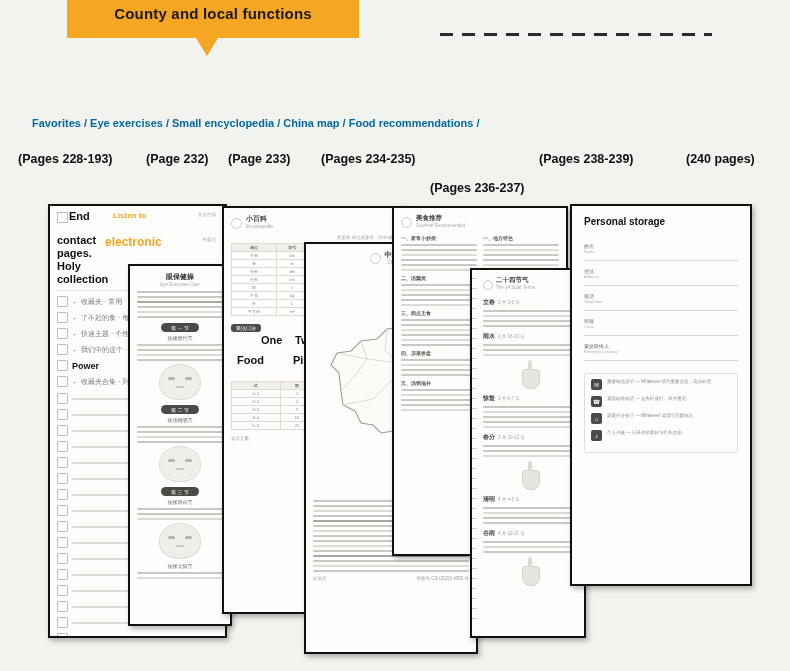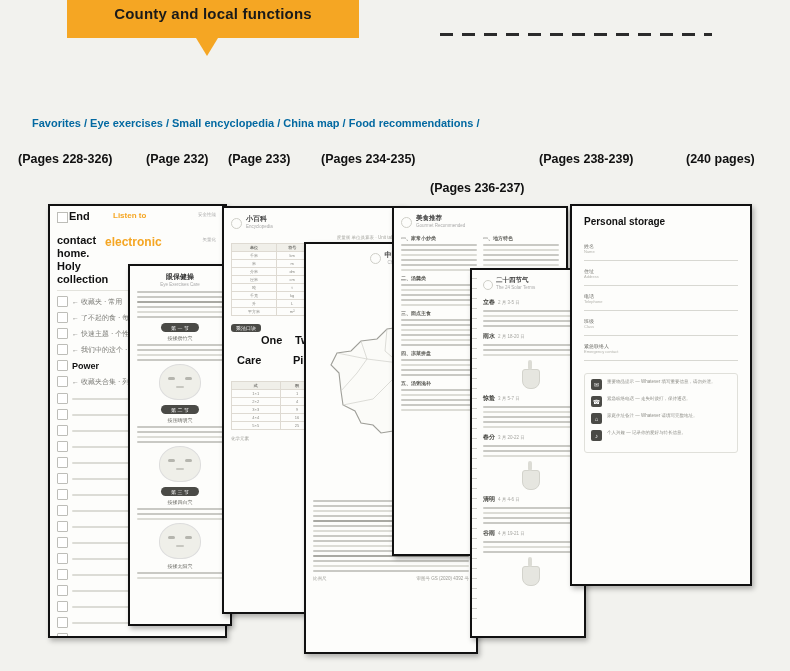--- a/index.html
+++ b/index.html
@@ -165,40 +165,40 @@
     <div class="banner-label">County and local functions</div>
   </div>
   <div class="banner-arrow"></div>
   <div class="dashline"></div>
 
   <div class="titles">
     <div class="title-line">Favorites / Eye exercises / Small encyclopedia / China map / Food recommendations /</div>
   </div>
 
   <div class="pagerow">
-    <span class="p0">(Pages 228-326)</span>
+    <span class="p0">(Pages 228-193)</span>
     <span class="p1">(Page 232)</span>
     <span class="p2">(Page 233)</span>
     <span class="p3">(Pages 234-235)</span>
     <span class="p4">(Pages 236-237)</span>
     <span class="p5">(Pages 238-239)</span>
     <span class="p6">(240 pages)</span>
   </div>
 
   <div class="card" id="card1">
     <div class="card-inner">
       <div style="position:relative;height:22px;">
         <div style="position:absolute;left:0;top:0;width:9px;height:9px;border:1px solid #bdbdb8;background:#fff;"></div>
         <div class="c1-head" style="position:absolute;left:12px;top:-2px;">End</div>
         <div class="c1-hl" style="position:absolute;left:56px;top:-1px;font-size:8px;">Listen to</div>
         <div style="position:absolute;right:2px;top:0;font-size:4.5px;color:#aaa;">安全性能</div>
       </div>
       <div class="c1-head">contact</div>
       <div style="position:relative;">
-        <div class="c1-head">home.</div>
+        <div class="c1-head">pages.</div>
         <div class="c1-hl" style="position:absolute;left:48px;top:-12px;font-size:12px;">electronic</div>
         <div style="position:absolute;right:2px;top:-10px;font-size:4.5px;color:#aaa;">矢量化</div>
       </div>
       <div class="c1-head">Holy</div>
       <div class="c1-head">collection</div>
       <div class="c1-rule"></div>
 
       <div class="c1-row">
         <div class="c1-box"></div>
         <div class="c1-txt zh">← 收藏夹 · 常用</div>
@@ -414,21 +414,21 @@
           <td>100 dm²</td>
           <td>面积</td>
         </tr>
       </tbody>
         </table>
 
       <div class="c3-badge">乘法口诀</div>
       <div style="position:relative;height:44px;">
         <div style="position:absolute;left:30px;top:0;font-size:11px;font-weight:bold;color:#111;">One</div>
         <div style="position:absolute;left:64px;top:0;font-size:11px;font-weight:bold;color:#111;">Two</div>
-        <div style="position:absolute;left:6px;top:20px;font-size:11px;font-weight:bold;color:#111;">Care</div>
+        <div style="position:absolute;left:6px;top:20px;font-size:11px;font-weight:bold;color:#111;">Food</div>
         <div style="position:absolute;left:62px;top:20px;font-size:11px;font-weight:bold;color:#111;">Pick up</div>
       </div>
 
       <table class="tbl">
         <tbody>
             <tr>
           <th>式</th>
           <th>积</th>
           <th>式</th>
           <th>积</th>

